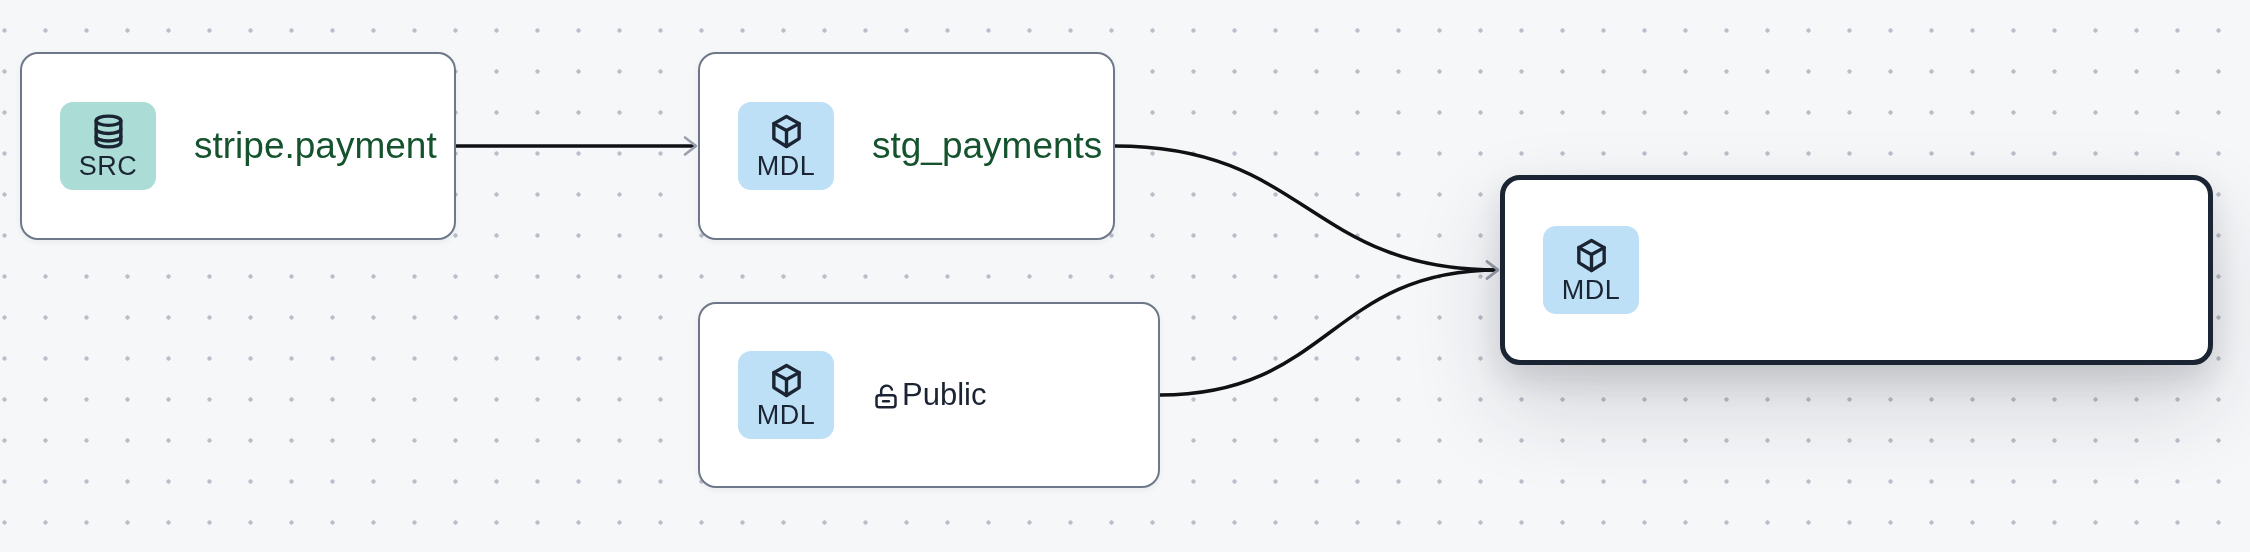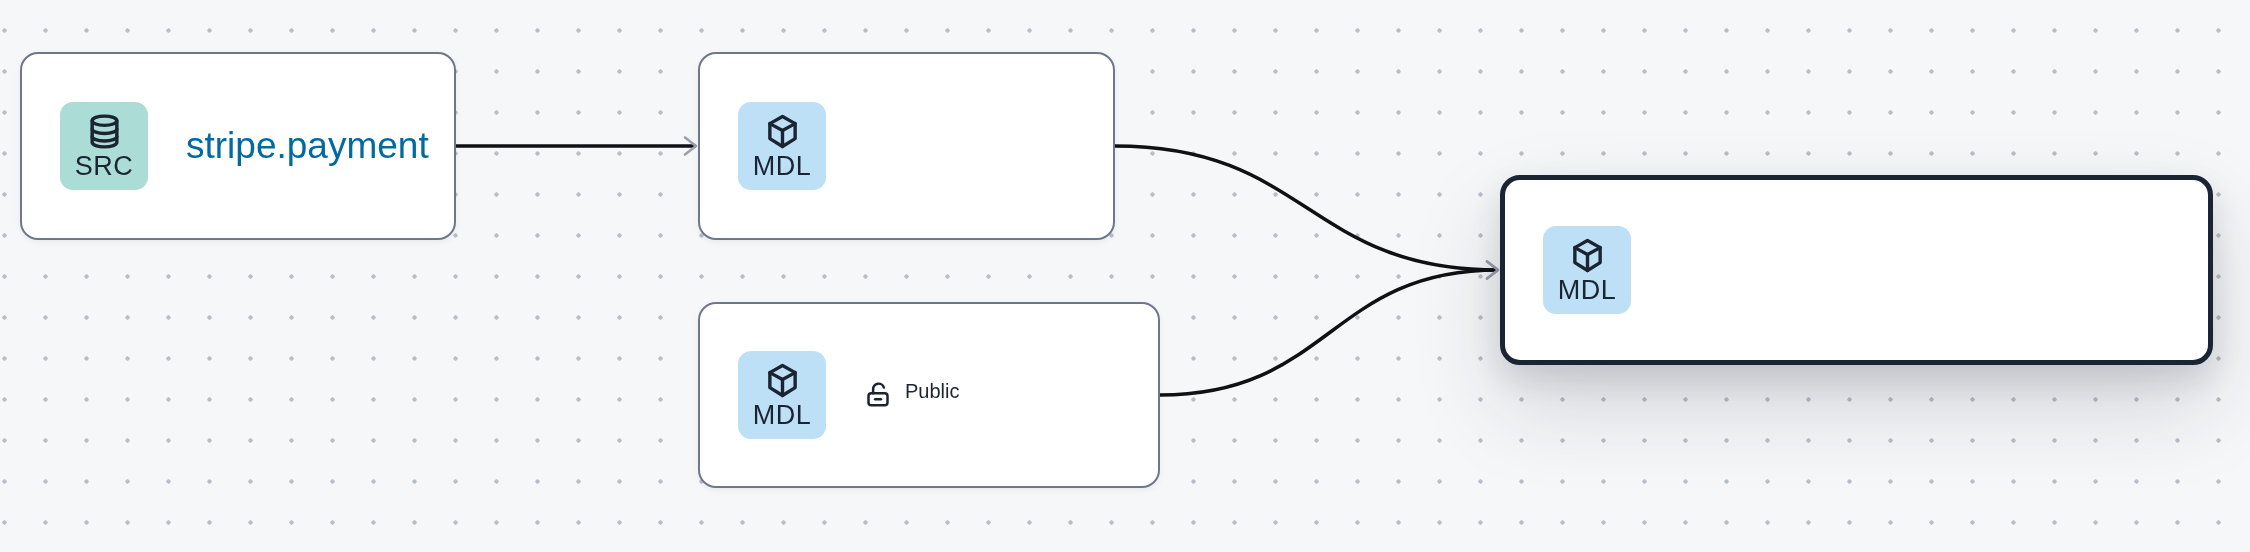--- a/index.html
+++ b/index.html
@@ -52,21 +52,21 @@
   }
 
   .node.selected {
     border: 5px solid #1b2433;
     border-radius: 20px;
     box-shadow: 0 14px 30px rgba(23,31,46,.12), 0 40px 90px rgba(23,31,46,.16);
   }
 
   .badge {
     flex: 0 0 auto;
-    width: 88px;
+    width: 96px;
     height: 88px;
     border-radius: 13px;
     display: flex;
     flex-direction: column;
     align-items: center;
     justify-content: center;
     gap: 3px;
     color: #1b2433;
   }
 
@@ -89,30 +89,29 @@
     display: flex;
     flex-direction: column;
     justify-content: center;
     gap: 5px;
     min-width: 0;
   }
 
   .node-title {
     font-size: 37px;
     font-weight: 400;
-    color: #0369a1;
+    color: #14532d;
     line-height: 1.15;
     white-space: nowrap;
   }
 
   .node-access {
     display: flex;
-    align-items: flex-start;
-    gap: 11px;
-    font-size: 20px;
+    align-items: flex-end;
+    font-size: 31px;
     font-weight: 400;
     color: #1c2433;
     line-height: 1.1;
   }
 
   .node-access svg {
     width: 30px;
     height: 30px;
     display: block;
     stroke: #1c2433;
@@ -151,20 +150,23 @@
 
   <div class="node" style="left: 698px; top: 52px; width: 417px; height: 188px;">
     <div class="badge" style="background: rgb(190, 224, 246);">
       <svg viewBox="0 0 24 24" fill="none" stroke-width="2.2" stroke-linecap="round" stroke-linejoin="round">
         <path d="M12 2.3 20.2 6.9 V 16.6 L 12 21.7 3.8 16.6 V 6.9 Z"></path>
         <path d="M3.8 6.9 12 11.4 20.2 6.9"></path>
         <path d="M12 11.4 V 21.7"></path>
       </svg>
       <span class="badge-label">MDL</span>
     </div>
+    <div class="node-text">
+      <div class="node-title">stg_payments</div>
+    </div>
   </div>
 
   <div class="node" style="left: 698px; top: 302px; width: 462px; height: 186px;">
     <div class="badge" style="background: rgb(190, 224, 246);">
       <svg viewBox="0 0 24 24" fill="none" stroke-width="2.2" stroke-linecap="round" stroke-linejoin="round">
         <path d="M12 2.3 20.2 6.9 V 16.6 L 12 21.7 3.8 16.6 V 6.9 Z"></path>
         <path d="M3.8 6.9 12 11.4 20.2 6.9"></path>
         <path d="M12 11.4 V 21.7"></path>
       </svg>
       <span class="badge-label">MDL</span>

